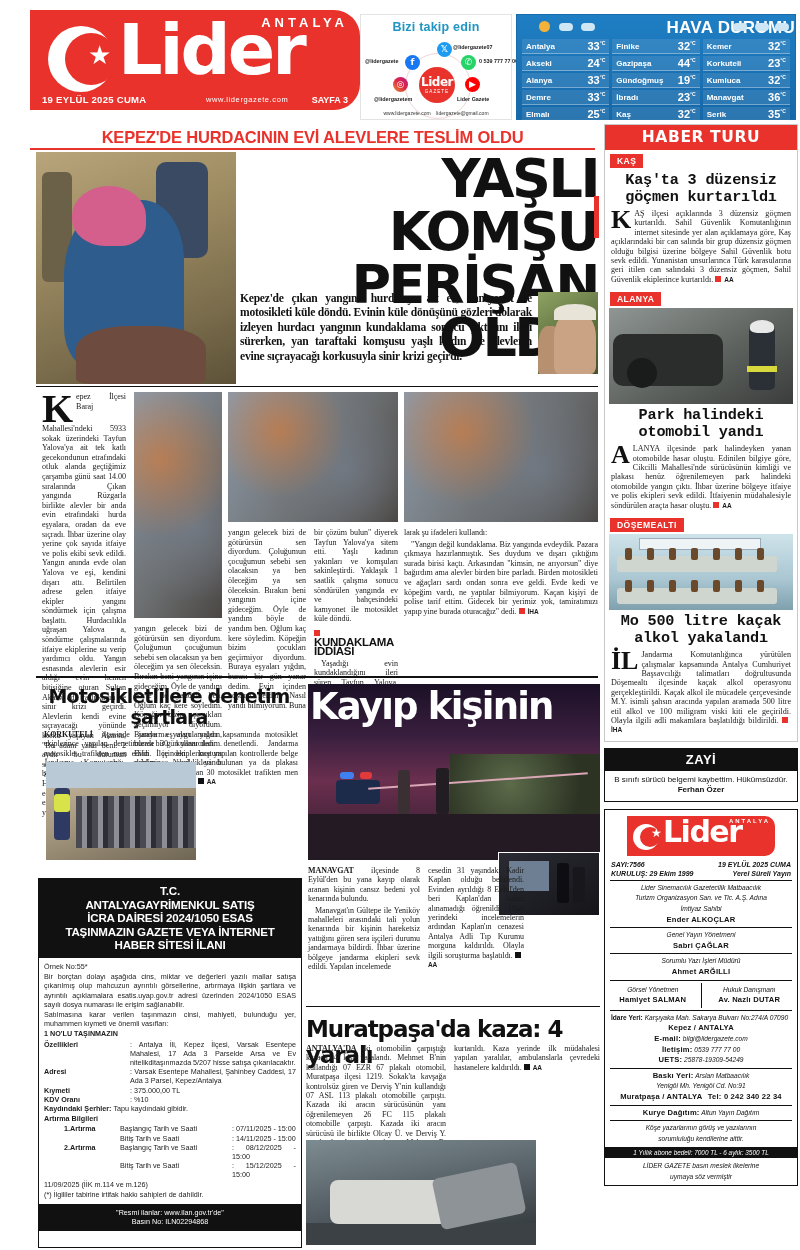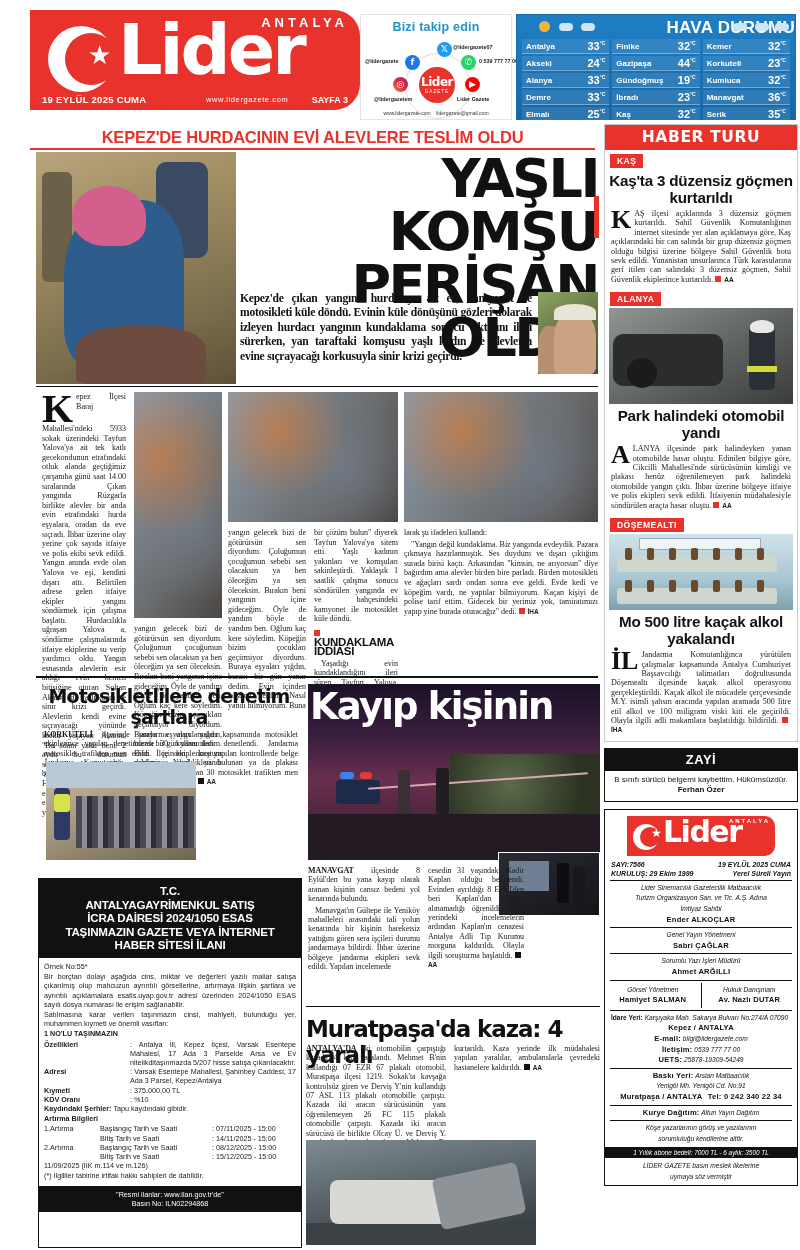--- a/index.html
+++ b/index.html
@@ -250,42 +250,42 @@
   }
   .legal-body{
     padding:4px 5px;font-family:"Liberation Sans",sans-serif;font-size:7.2px;
     line-height:9.2px;color:#1b1b1b;text-align:justify;
   }
   .legal-body p{margin:0 0 1px 0;}
   .lrow{display:flex;}
   .lrow .lk{width:86px;font-weight:bold;flex:none;}
   .lrow .lv{flex:1;}
   .lrow2{display:flex;}
-  .lrow2 .lk{width:56px;font-weight:normal;flex:none;}
+  .lrow2 .lk{width:56px;font-weight:bold;flex:none;margin-left:20px;}
   .lrow2 .lm{width:112px;flex:none;}
   .lrow2 .lv{flex:1;}
   .legal-foot{
     background:#111;color:#fff;text-align:center;padding:4px 2px;
     font-family:"Liberation Sans",sans-serif;font-size:7.2px;line-height:9.4px;
   }
   
   .rail{position:absolute;left:604px;top:124px;width:194px;}
   .rail-box{border:1px solid #c9c9c9;background:#fff;}
   .haber-turu{
     background:#e8322b;color:#fff;text-align:center;padding:3px 0 4px 0;
     font-family:"DejaVu Sans",sans-serif;font-weight:bold;font-size:15.5px;
     letter-spacing:.6px;
   }
   .loc-tag{
     display:inline-block;background:#e8322b;color:#fff;
     font-family:"Liberation Sans",sans-serif;font-weight:bold;font-size:8.6px;
     padding:2px 7px;letter-spacing:.4px;margin:4px 0 2px 0;
   }
   .rail-head{
-    font-family:Liberation Sans, sans-serif;font-weight:bold;font-size:15.2px;
+    font-family:Liberation Mono, monospace;font-weight:bold;font-size:15.2px;
     line-height:17px;text-align:center;color:#111;margin:2px 4px 3px 4px;
     letter-spacing:-.2px;
   }
   .rail-body{
     font-family:"Liberation Serif",serif;font-size:8.1px;line-height:9.4px;
     color:#1b1b1b;text-align:justify;margin:0 6px 4px 6px;
   }
   .rail-photo{height:96px;margin:0 4px 3px 4px;overflow:hidden;position:relative;}
   .rp-car{background:linear-gradient(150deg,#8f9693,#5e625f 55%,#3a3d3b);}
   .rp-car .c1{position:absolute;left:4px;top:26px;width:110px;height:52px;background:#2a2d2c;border-radius:10px;}

